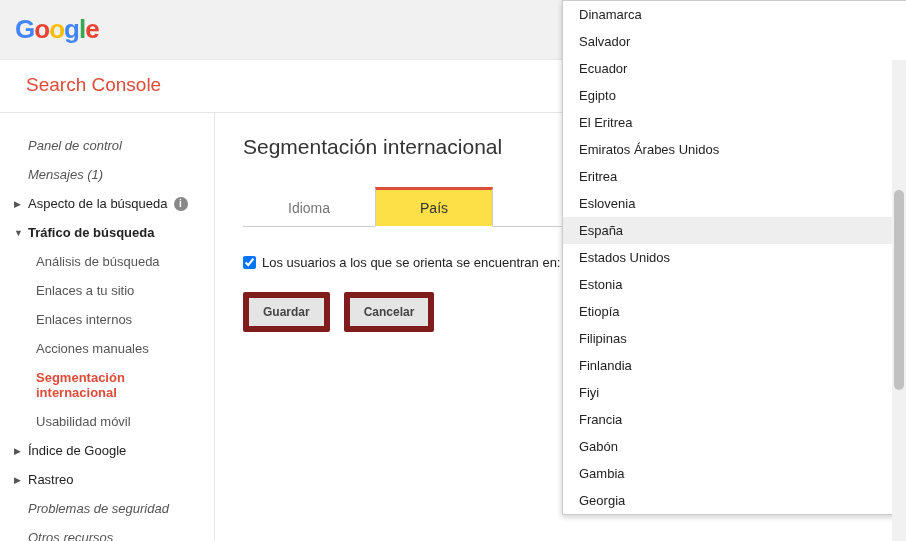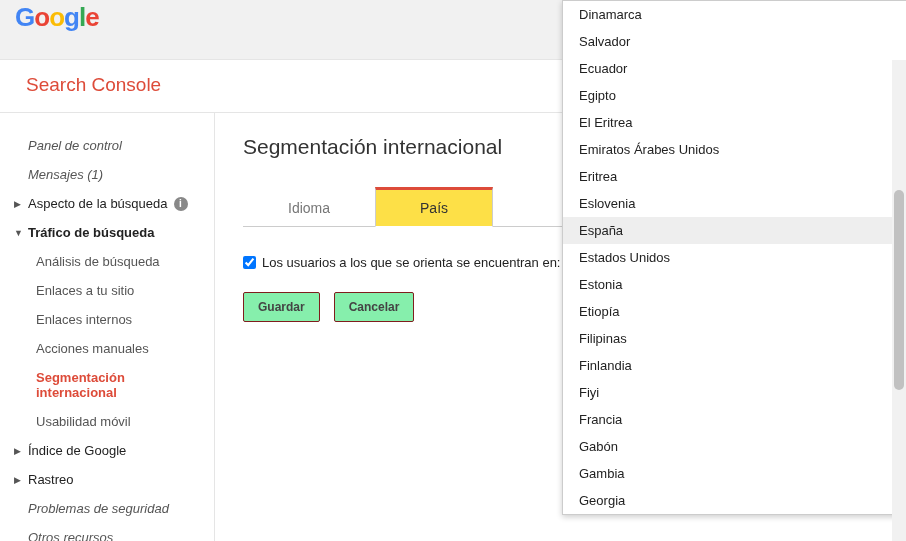--- a/index.html
+++ b/index.html
@@ -1,17 +1,17 @@
 <!DOCTYPE html>
 <html><head>
 <meta charset="utf-8">
 <style>
   * { box-sizing: border-box; margin: 0; padding: 0; }
   body { font-family: Arial, sans-serif; font-size: 13px; color: #222; background: #fff; width: 906px; height: 541px; overflow: hidden; position: relative; }
-  .header { height: 60px; background: #f1f1f1; border-bottom: 1px solid #e5e5e5; padding: 2px 15px; }
+  .header { height: 60px; background: #f1f1f1; border-bottom: 1px solid #e5e5e5; padding: 14px 15px; }
   .logo { font-size: 26px; font-weight: bold; letter-spacing: -1px; }
   .logo .g1 { color: #4285F4; }
   .logo .o1 { color: #EA4335; }
   .logo .o2 { color: #FBBC05; }
   .logo .g2 { color: #4285F4; }
   .logo .l  { color: #34A853; }
   .logo .e  { color: #EA4335; }
   .product { color: #dd4b39; font-size: 19px; padding: 14px 0 16px 26px; border-bottom: 1px solid #e5e5e5; }
   .main { display: flex; }
   .sidebar { width: 215px; padding: 18px 0 0 0; border-right: 1px solid #e5e5e5; height: 430px; }
@@ -24,21 +24,21 @@
   .side-item.sub.active { color: #dd4b39; font-weight: bold; }
   .info-icon { display:inline-block; width:14px; height:14px; border-radius:50%; background:#888; color:#fff; font-size:10px; text-align:center; line-height:14px; margin-left:6px; font-weight:bold; font-style: normal; }
   .content { flex: 1; padding: 22px 28px; }
   .page-title { font-size: 21px; color: #333; font-weight: normal; margin-bottom: 28px; }
   .tabs { display: flex; border-bottom: 1px solid #ccc; margin-bottom: 28px; align-items: flex-end; }
   .tab { padding: 10px 44px; color: #777; cursor: pointer; font-size: 14px; border: 1px solid transparent; border-bottom: none; }
   .tab.active { color: #333; border: 1px solid #ccc; border-top: 3px solid #dd4b39; border-bottom: 1px solid #fff; margin-bottom: -1px; background: #fde047; }
   .checkbox-row { display: flex; align-items: center; margin-bottom: 22px; }
   .checkbox-row input { margin-right: 6px; }
   .buttons { display: flex; gap: 14px; }
-  .btn { background: #86efac; border: 1px solid #7f1d1d; border-radius: 2px; padding: 7px 14px; font-size: 12px; color: #444; cursor: pointer; font-weight: bold; }
+  .btn { background: #e5e5e5; border: 6px solid #7f1d1d; border-radius: 2px; padding: 7px 14px; font-size: 12px; color: #444; cursor: pointer; font-weight: bold; }
   .dropdown { position: absolute; top: 0; left: 562px; width: 378px; background: #fff; border: 1px solid #ccc; box-shadow: 0 2px 6px rgba(0,0,0,0.2); max-height: 541px; overflow-y: auto; z-index: 100; }
   .dropdown-item { padding: 6px 16px; font-size: 13px; color: #222; cursor: pointer; }
   .dropdown-item.highlighted { background: #eee; }
   .scrollbar-track { position: absolute; right: 0; top: 60px; width: 14px; height: 481px; background: #f1f1f1; z-index: 200; }
   .scrollbar-thumb { position: absolute; left: 2px; width: 10px; background: #c1c1c1; border-radius: 5px; top: 130px; height: 200px; }
   .right-edge-text { position: absolute; right: 14px; top: 255px; color: #1a73e8; font-size: 13px; z-index: 50; }
 </style>
 </head>
 <body>
 

